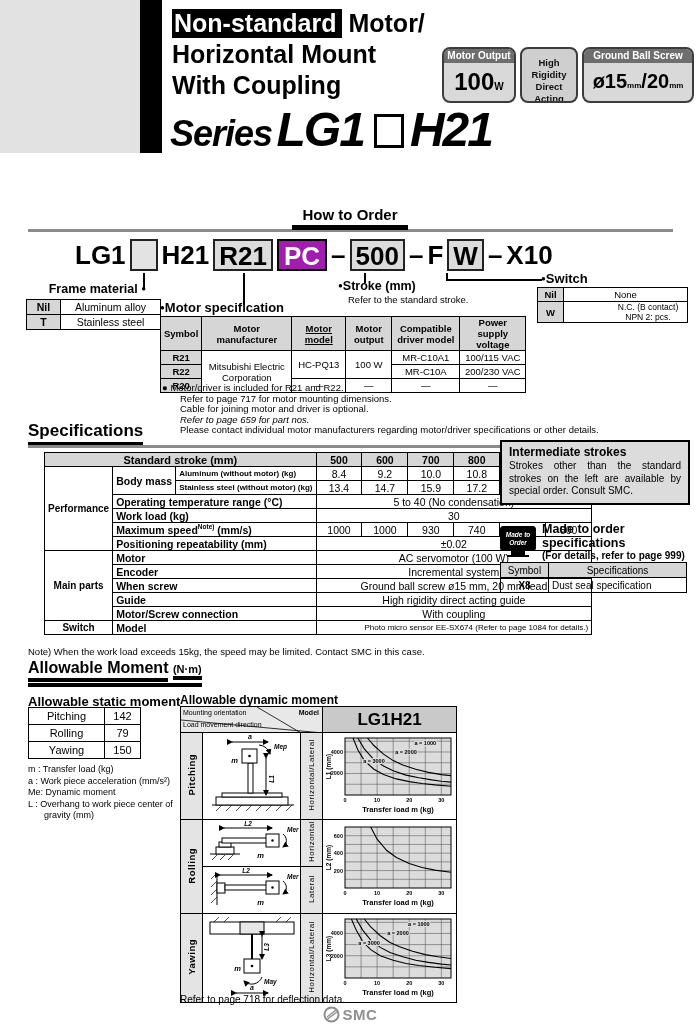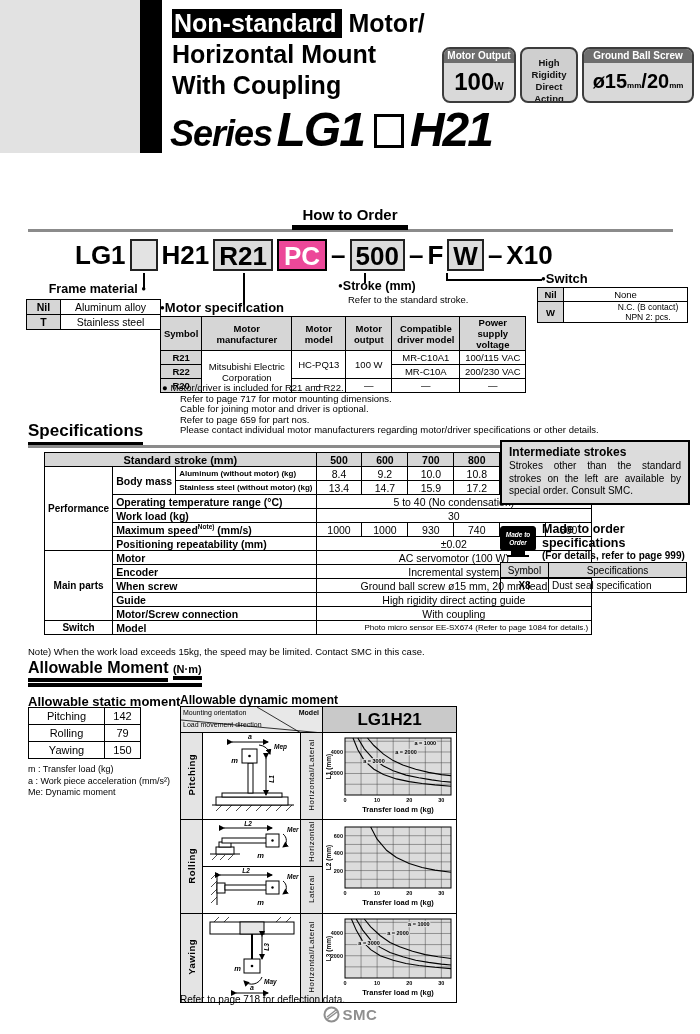--- a/index.html
+++ b/index.html
@@ -30,21 +30,21 @@
   .rule-gray { background:#8b8b8b; height:3px; }
   .h2o-head { left:0; top:206px; width:700px; text-align:center; }
   .h2o-head span { display:inline-block; font-size:15px; font-weight:bold; border-bottom:5px solid #000; padding:0 10px 2px; }
   .sec-head { font-weight:bold; }
   .sec-head span { display:inline-block; border-bottom:4px solid #000; padding-bottom:1px; }
 
   
   .partnum { left:75px; top:239px; display:flex; align-items:center; gap:4px; font-size:26px; font-weight:bold; white-space:nowrap; }
   .pbox { display:inline-block; height:32px; line-height:30px; border:2px solid #222; background:#dcdcdc; text-align:center; }
   .pbox.empty { width:28px; background:#e3e3e3; }
-  .pbox.dark { background:#ec4899; color:#fff; border-color:#000; padding:0 5px;text-align:right; }
+  .pbox.dark { background:#a21caf; color:#fff; border-color:#000; padding:0 5px;text-align:right; }
   .pbox.lite { padding:0 4px; }
   .vline { width:1.5px; background:#000; }
   .hline { height:1.5px; background:#000; }
 
   .callout-label { font-weight:bold; font-size:12.5px; white-space:nowrap; }
   .dot { font-size:8px; vertical-align:2px; }
 
   table { border-collapse:collapse; }
   td, th { border:1px solid #000; padding:0 3px; }
   .gray { background:#d6d6d6; }
@@ -191,21 +191,21 @@
         </tr>
   </tbody>
     </table>
 
   <div class="abs callout-label" style="left:160px;top:300px;font-size:13px;"><span class="dot">●</span><span>Motor specification</span></div>
   <table class="abs motor-tbl">
     <tbody>
         <tr>
       <th style="width:36px;">Symbol</th>
       <th style="width:90px;">Motor manufacturer</th>
-      <th style="width:54px;">Motor model</th>
+      <th style="width:54px;text-decoration:underline;">Motor model</th>
       <th style="width:46px;">Motor output</th>
       <th style="width:68px;">Compatible driver model</th>
       <th style="width:66px;">Power supply voltage</th>
     </tr>
     <tr>
       <td class="sym">R21</td>
       <td rowspan="3">Mitsubishi Electric Corporation</td>
       <td rowspan="2">HC-PQ13</td>
       <td rowspan="2">100 W</td>
       <td>MR-C10A1</td>
@@ -222,21 +222,21 @@
       <td>—</td>
       <td>—</td>
       <td>—</td>
     </tr>
   </tbody>
     </table>
   <div class="abs notes">
     <div>● Motor/driver is included for R21 and R22.</div>
     <div style="padding-left:18px;text-indent:0;">Refer to page 717 for motor mounting dimensions.</div>
     <div style="padding-left:18px;text-indent:0;">Cable for joining motor and driver is optional.</div>
-    <div style="padding-left:18px;text-indent:0;">Refer to page 659 for part nos.</div>
+    <div style="padding-left:18px;text-indent:0;font-style:italic;">Refer to page 659 for part nos.</div>
     <div style="padding-left:18px;text-indent:0;">Please contact individual motor manufacturers regarding motor/driver specifications or other details.</div>
   </div>
 
   <div class="abs callout-label" style="left:338px;top:279px;"><span class="dot">●</span><span>Stroke (mm)</span></div>
   <div class="abs" style="left:348px;top:294px;font-size:9.5px;">Refer to the standard stroke.</div>
 
   <div class="abs callout-label" style="left:541px;top:271px;font-size:13px;"><span class="dot">●</span><span>Switch</span></div>
   <table class="abs switch-tbl">
     <tbody>
         <tr>
@@ -394,20 +394,21 @@
     <tr>
           <td>Yawing</td>
           <td>150</td>
         </tr>
   </tbody>
     </table>
   <div class="abs legend">
     <div>m : Transfer load (kg)</div>
     <div>a : Work piece acceleration (mm/s²)</div>
     <div>Me: Dynamic moment</div>
+    <div>L : Overhang to work piece center of gravity (mm)</div>
   </div>
 
   <div class="abs dyn-title">Allowable dynamic moment</div>
 
   <table class="abs dyn-tbl">
     <colgroup>
         <col style="width:22px">
         <col style="width:98px">
         <col style="width:22px">
         <col style="width:134px">

